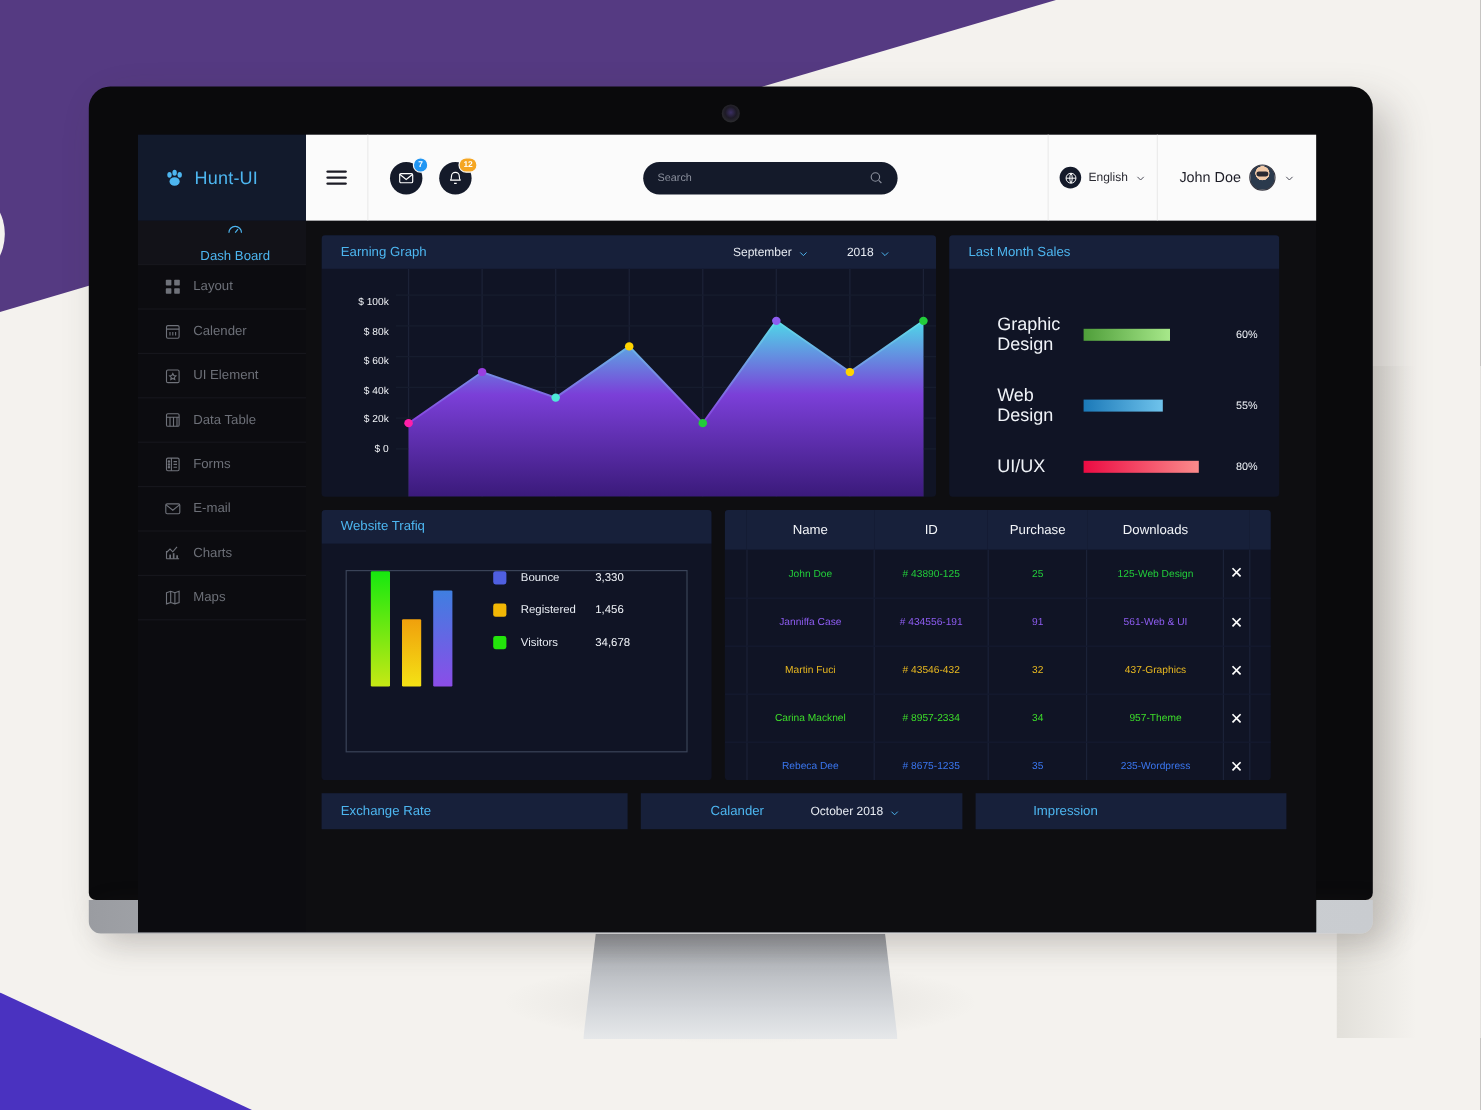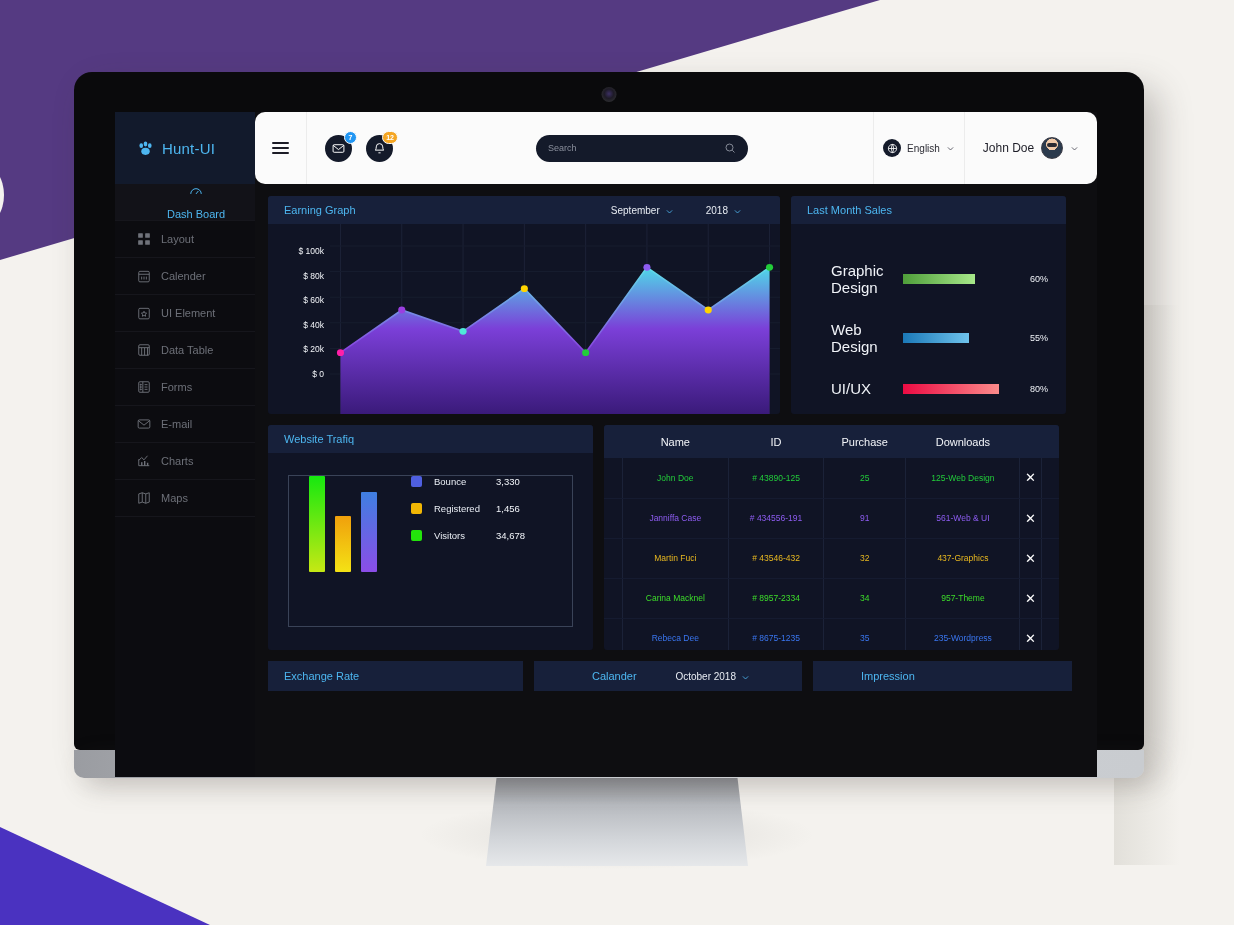--- a/index.html
+++ b/index.html
@@ -86,21 +86,20 @@
   .nav-item.active { background: #121218; color: #4db6f0; flex-direction: column; }
   .nav-item.active .ico { opacity: 1; }
 
   
   #main { flex: 1; display: flex; flex-direction: column; min-width: 0; }
 
   
   #topbar {
     height: 72px; background: #fbfbfb; display: flex; align-items: stretch;
     flex-shrink: 0;
-    border-radius: 10px;
   }
   #hamburger {
     width: 52px; display: flex; flex-direction: column; align-items: center;
     justify-content: center; gap: 3px; border-right: 1px solid #ececec; cursor: pointer;
   }
   #hamburger span { display: block; width: 17px; height: 2px; background: #1c1c26; border-radius: 1px; }
   #top-icons { display: flex; align-items: center; gap: 14px; padding: 0 18px; }
   .circ-icon {
     position: relative; width: 27px; height: 27px; border-radius: 50%;
     background: #141a2a; display: flex; align-items: center; justify-content: center;

